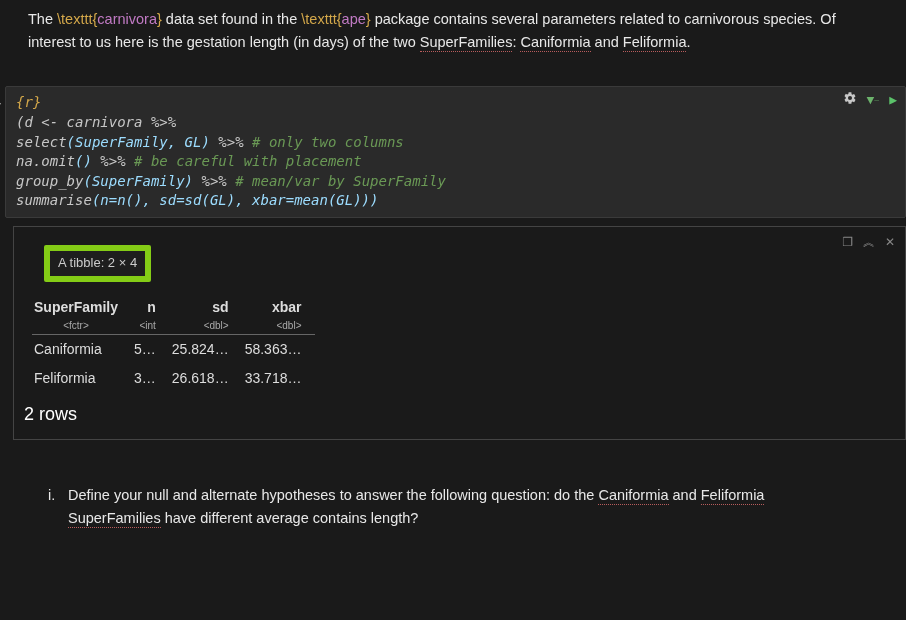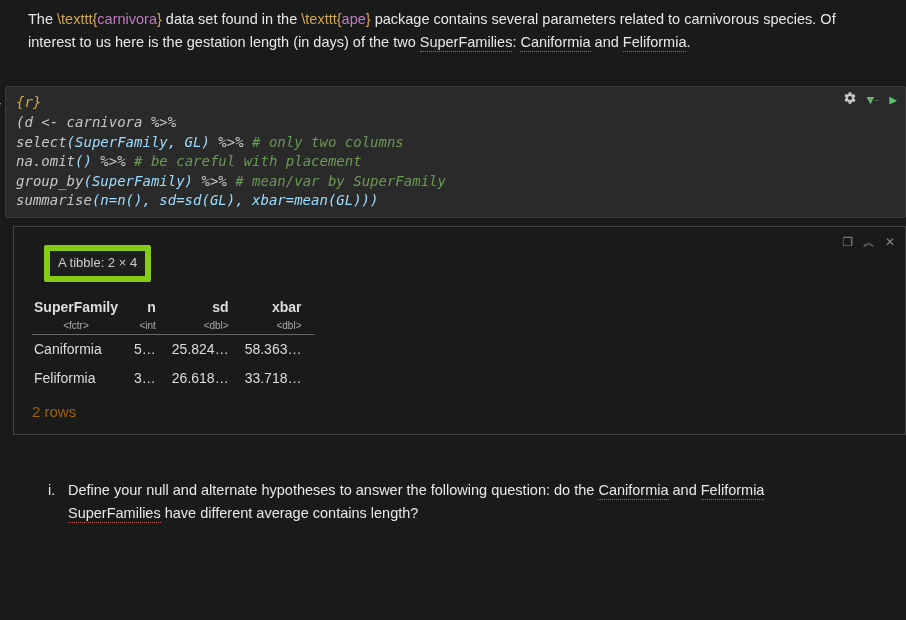--- a/index.html
+++ b/index.html
@@ -108,23 +108,23 @@
       font-size: 10px;
       color: #aaa;
     }
     .tibble-table thead tr { border-bottom: 1px solid #666; }
     .tibble-table td {
       padding: 3px 14px 3px 2px;
       font-size: 14px;
     }
     .tibble-table th.num, .tibble-table td.num { text-align: right; }
     .row-count {
-      color: #a16207;
-      font-size: 15px;
-      margin: 8px 0 0 8px;
+      color: #ffffff;
+      font-size: 18px;
+      margin: 8px 0 0 0;
     }
     .question {
       display: flex;
       gap: 6px;
       margin: 28px 0 8px 20px;
       padding-right: 18px;
     }
     .q-marker { min-width: 14px; }
   </style>
 </head>

